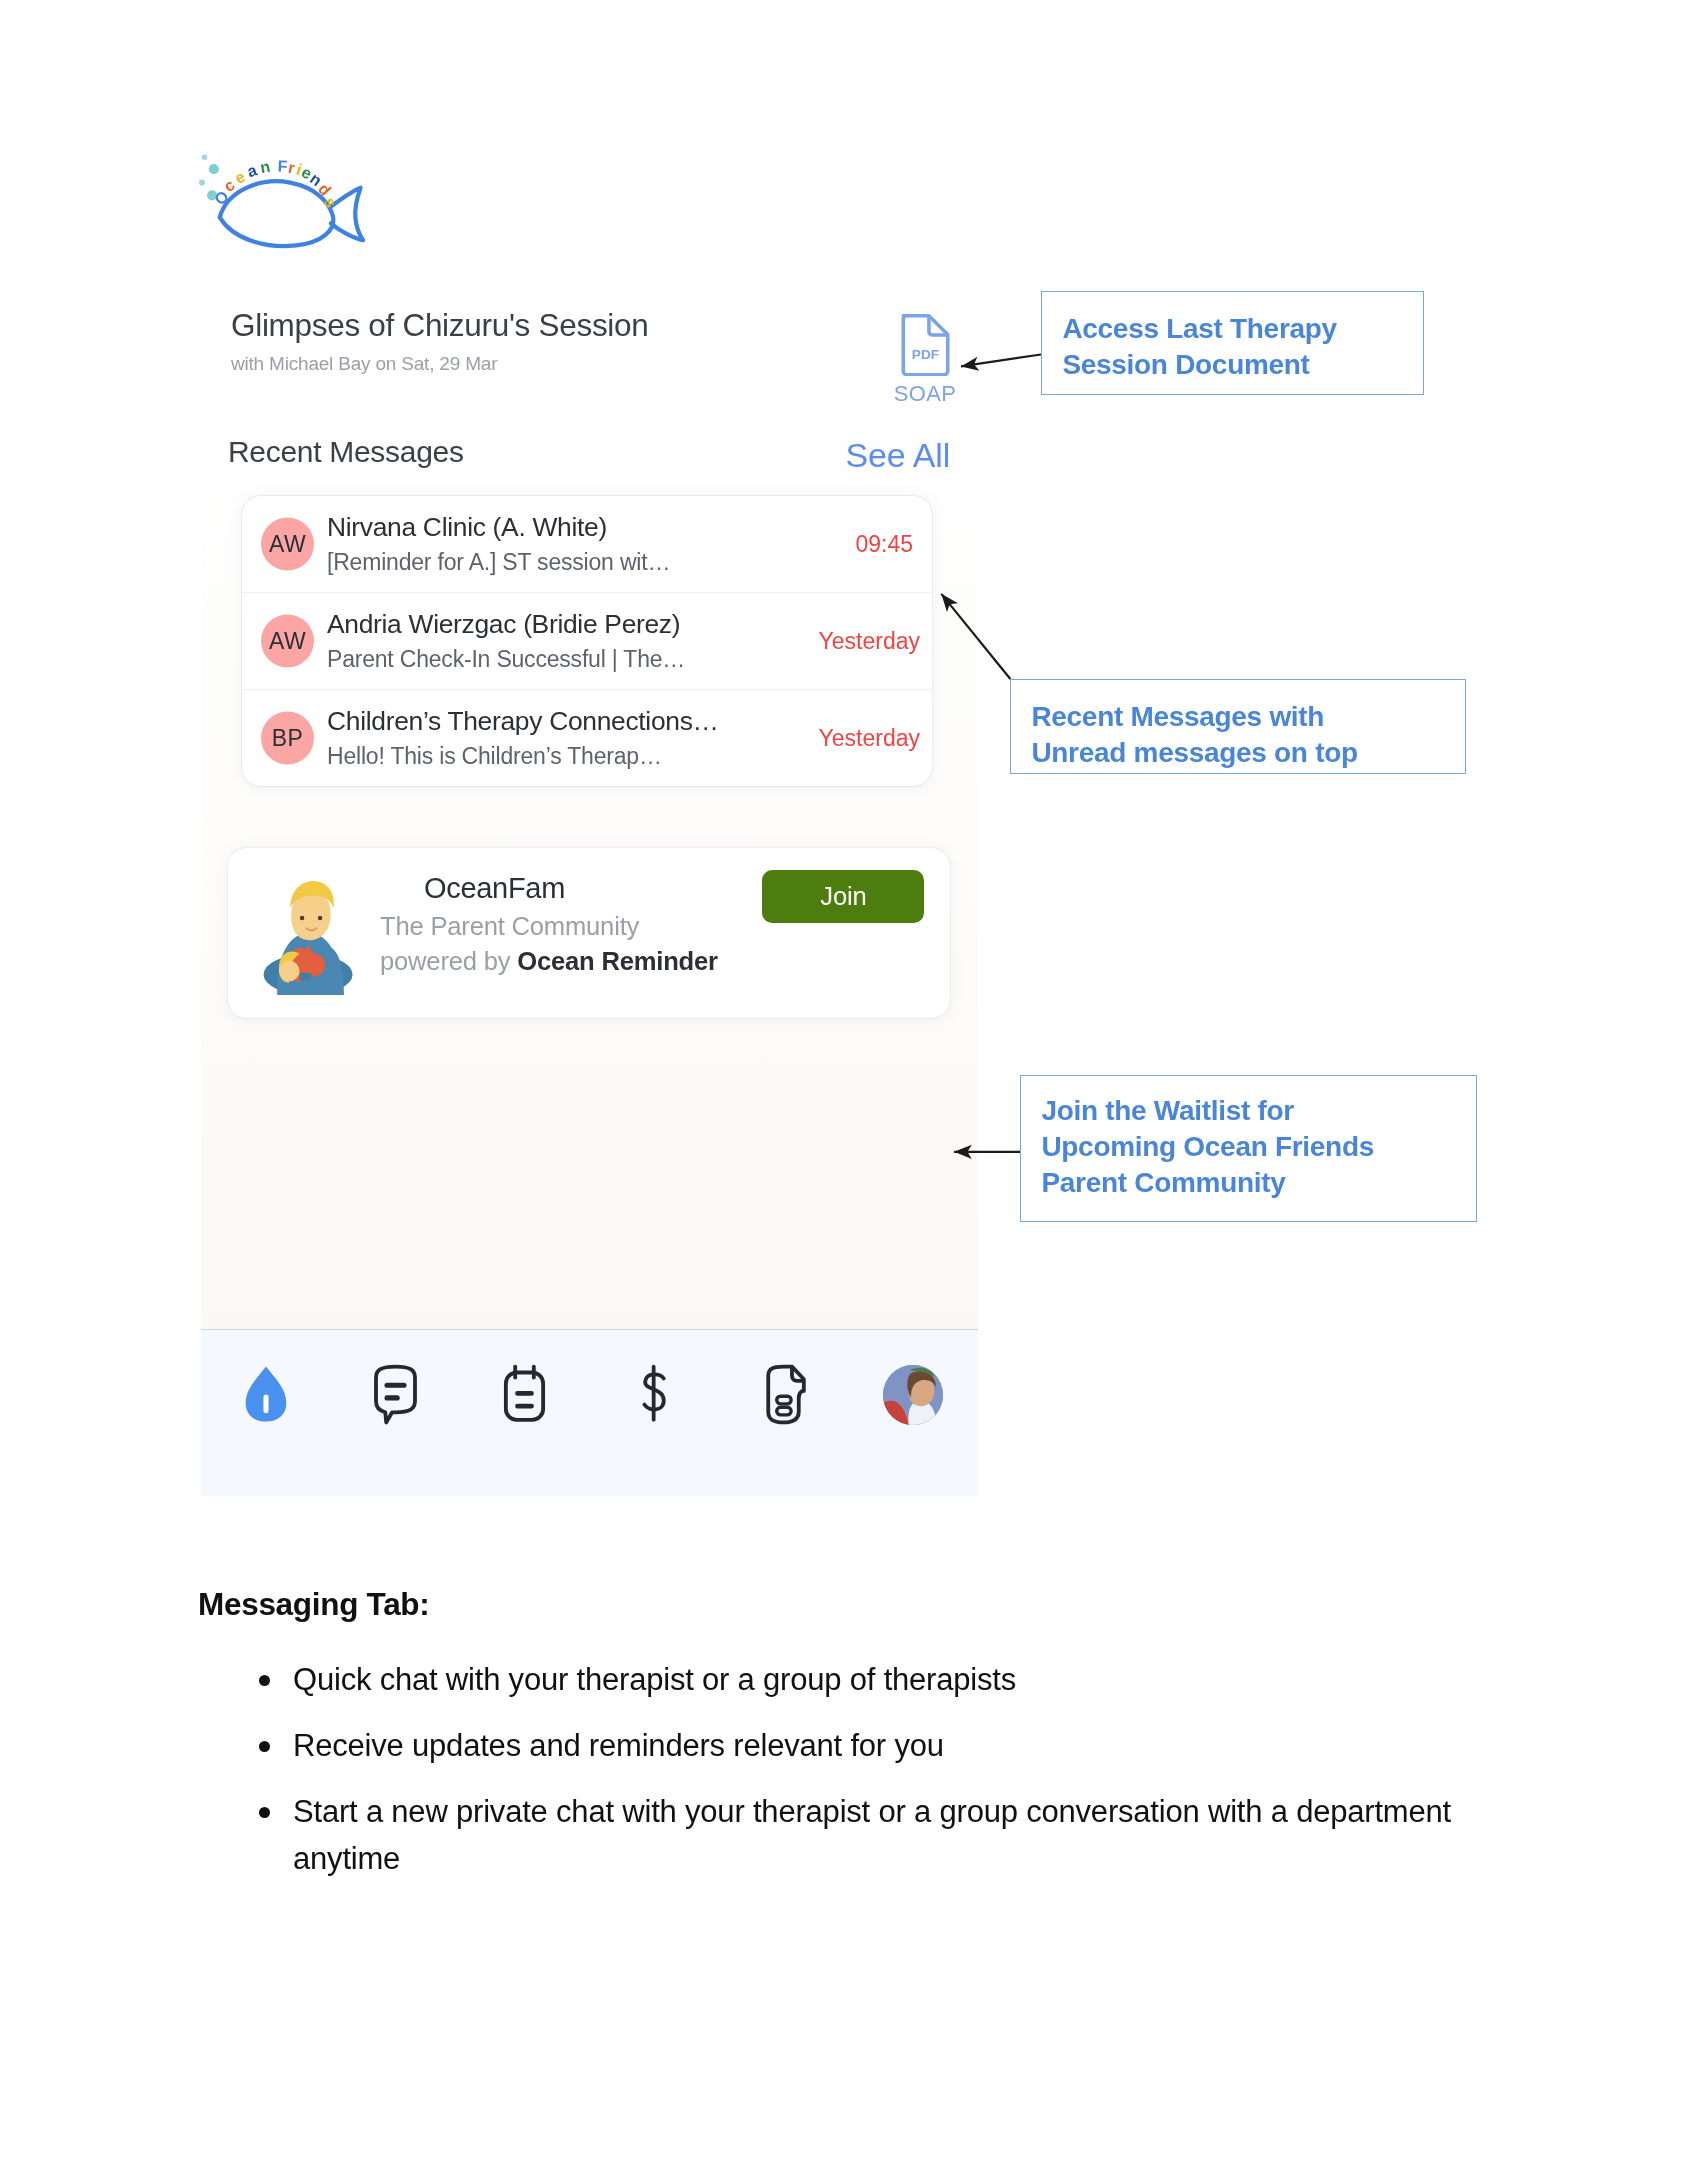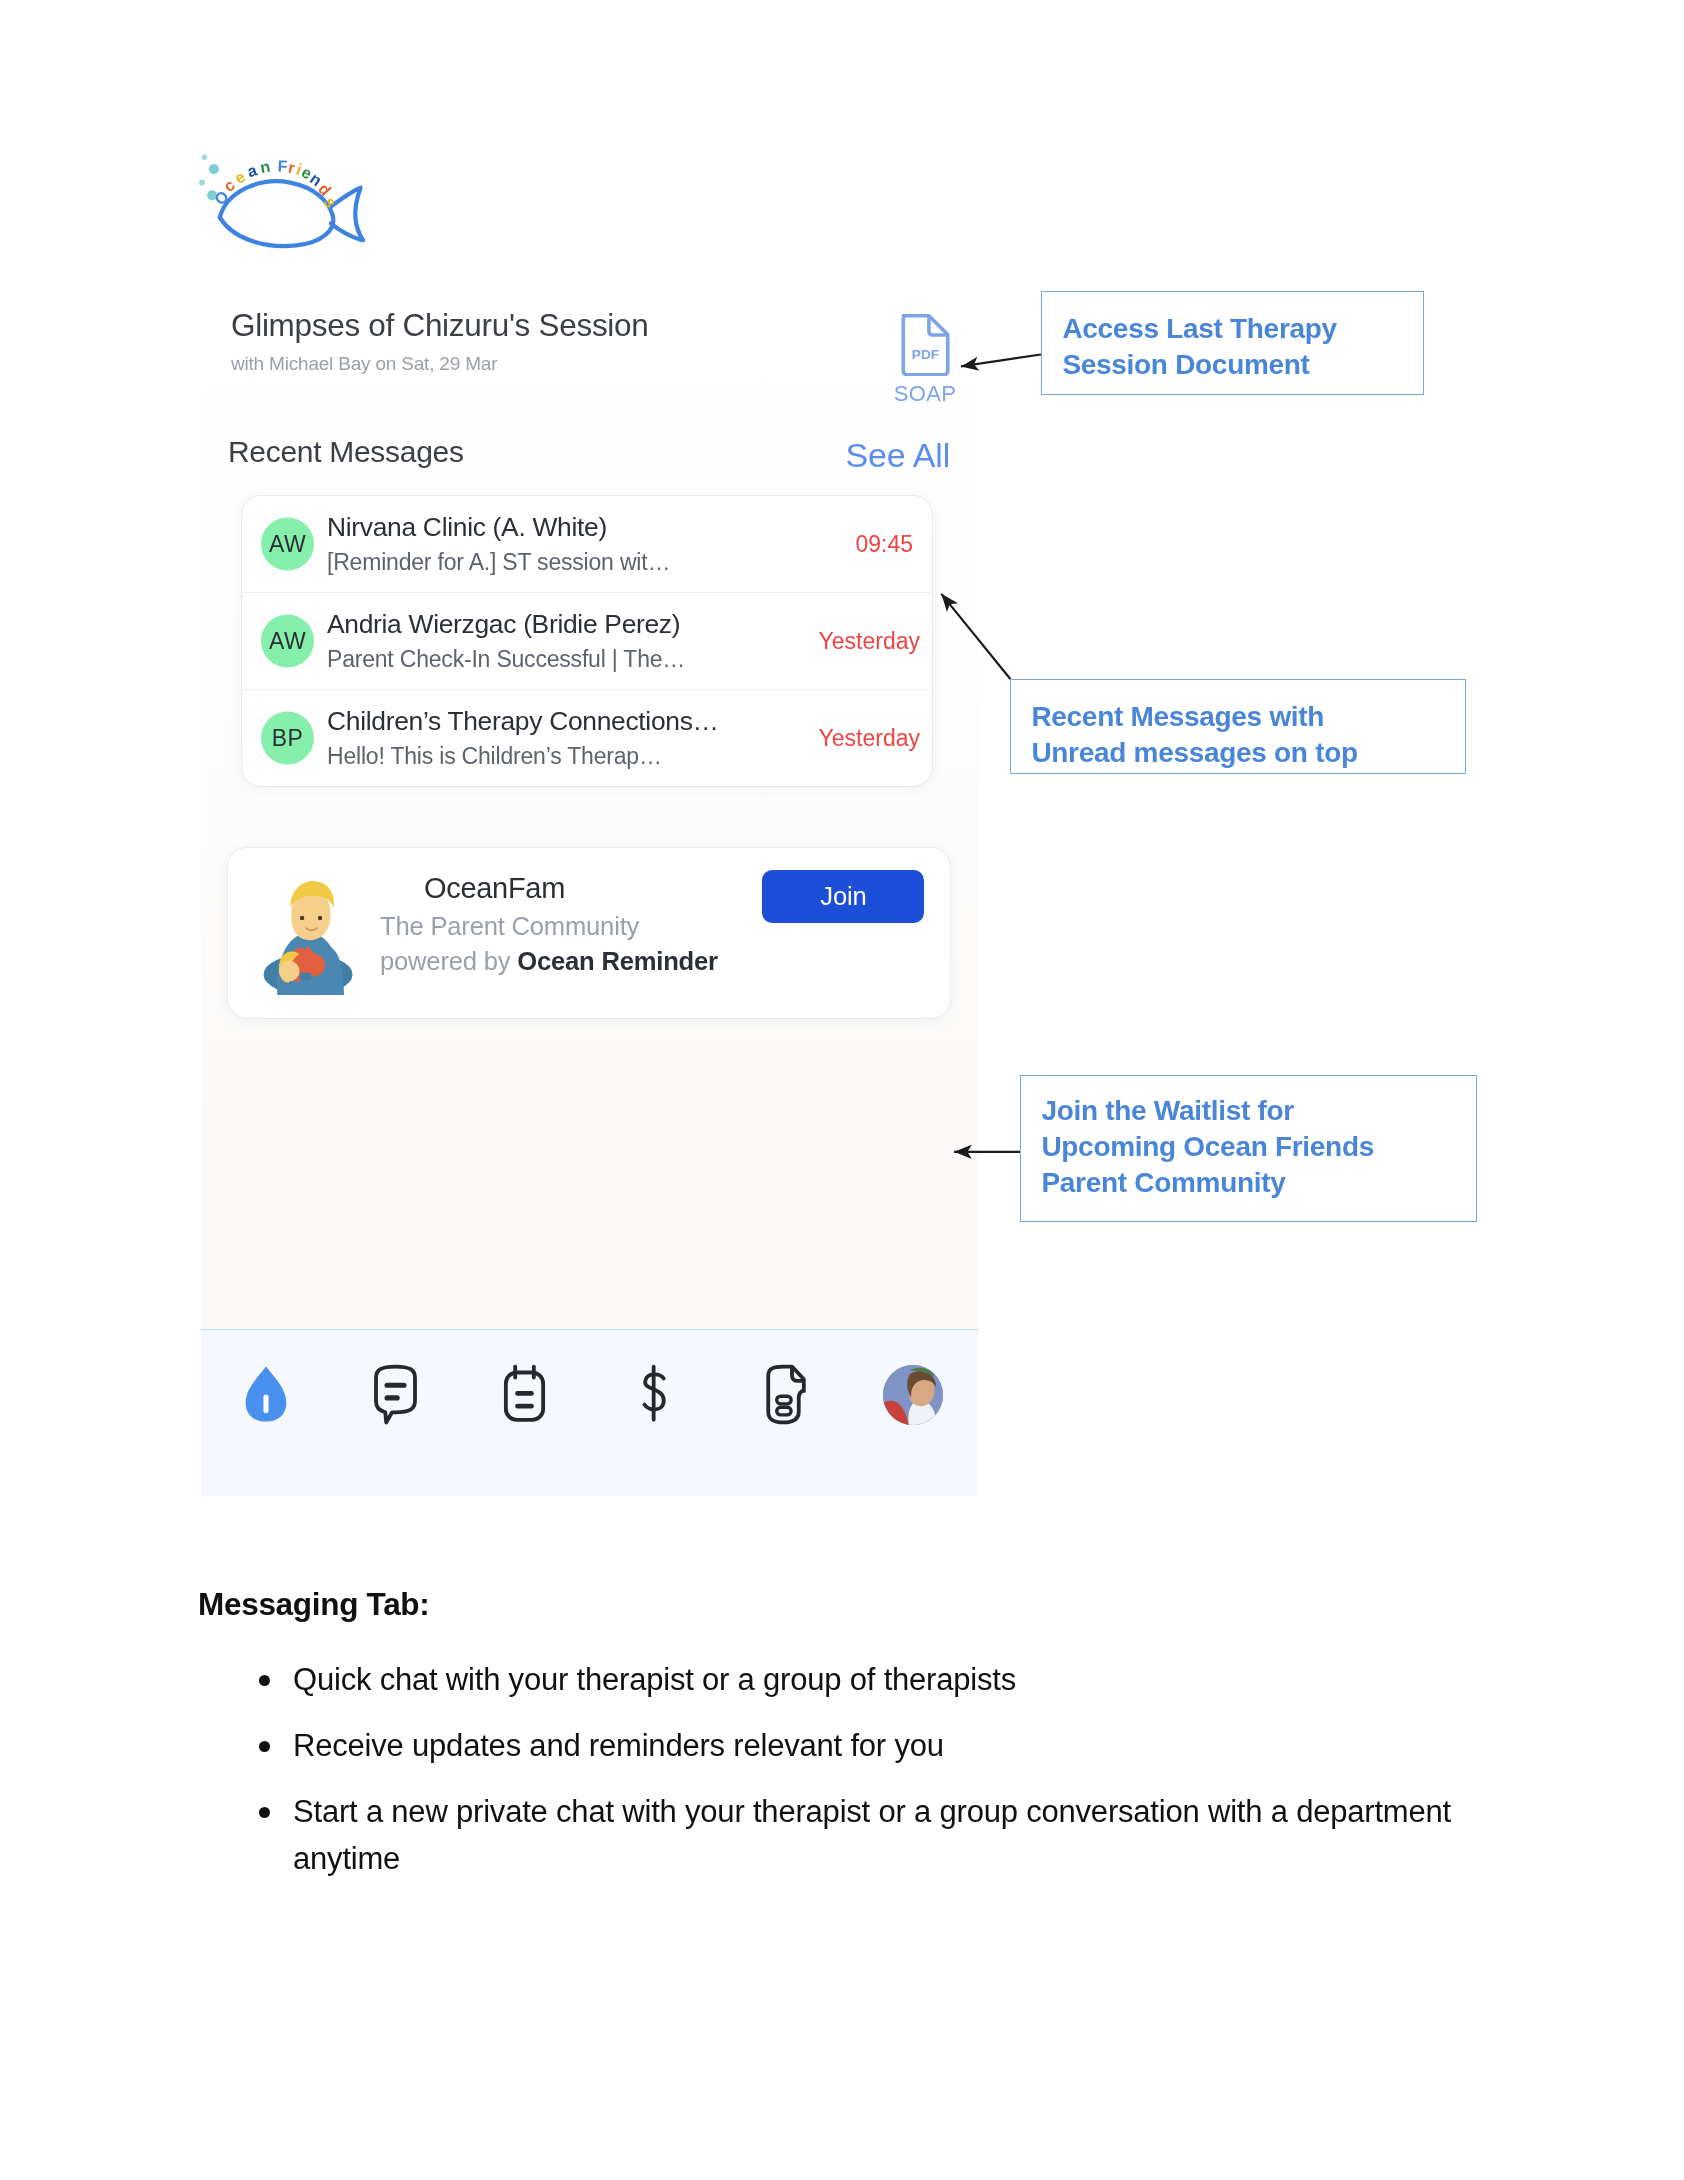--- a/index.html
+++ b/index.html
@@ -55,21 +55,21 @@
   
   .msg-card{
     position:absolute;left:41px;top:202px;width:690px;height:290px;
     background:#ffffff;border-radius:19px;
     box-shadow:0 1.7px 13.6px rgba(120,125,140,.10),0 0 0 0.9px rgba(235,237,242,.9);
   }
   .msg-row{position:relative;height:96px;}
   .msg-row + .msg-row{border-top:0.9px solid #eef0f3;}
   .avatar{
     position:absolute;left:19px;top:50%;transform:translateY(-50%);
-    width:53px;height:53px;border-radius:50%;background:#86efac;
+    width:53px;height:53px;border-radius:50%;background:#fca5a5;
     display:flex;align-items:center;justify-content:center;
     font-size:23px;color:#2b2f36;font-weight:500;letter-spacing:0.3px;
   }
   .msg-texts{position:absolute;left:85px;top:50%;transform:translateY(-50%);width:443px;}
   .msg-name{
     font-size:26.4px;color:#2b2f36;font-weight:500;letter-spacing:-0.3px;
     white-space:nowrap;overflow:hidden;
   }
   .msg-prev{
     margin-top:6px;font-size:23px;color:#5d636c;font-weight:400;
@@ -88,21 +88,21 @@
     box-shadow:0 1.7px 13.6px rgba(120,125,140,.10),0 0 0 0.9px rgba(238,240,244,.9);
   }
   .fam-illu{position:absolute;left:27px;top:22px;width:101px;height:126px;}
   .fam-texts{position:absolute;left:152px;top:24px;width:358px;}
   .fam-title{font-size:29px;color:#2b2f36;font-weight:400;letter-spacing:-0.3px;margin-left:44px;}
   .fam-l1{margin-top:6.8px;font-size:25.6px;color:#9aa0a8;font-weight:400;letter-spacing:-0.2px;}
   .fam-l2{margin-top:6px;font-size:25.6px;color:#9aa0a8;font-weight:400;letter-spacing:-0.2px;}
   .fam-l2 b{color:#2b2f36;font-weight:600;}
   .join-btn{
     position:absolute;right:25.6px;top:22px;width:162px;height:53px;
-    background:#1d4ed8;border:none;border-radius:10.2px;color:#ffffff;
+    background:#4d7c0f;border:none;border-radius:10.2px;color:#ffffff;
     font-size:25.6px;font-family:"Liberation Sans",sans-serif;font-weight:400;
     letter-spacing:-0.2px;cursor:pointer;
   }
 
   
   .navbar{
     position:absolute;left:0;top:1035px;width:777px;height:166px;
     background:#f5f9fe;border-top:0.9px solid #bfd8f0;
   }
   .navitems{

